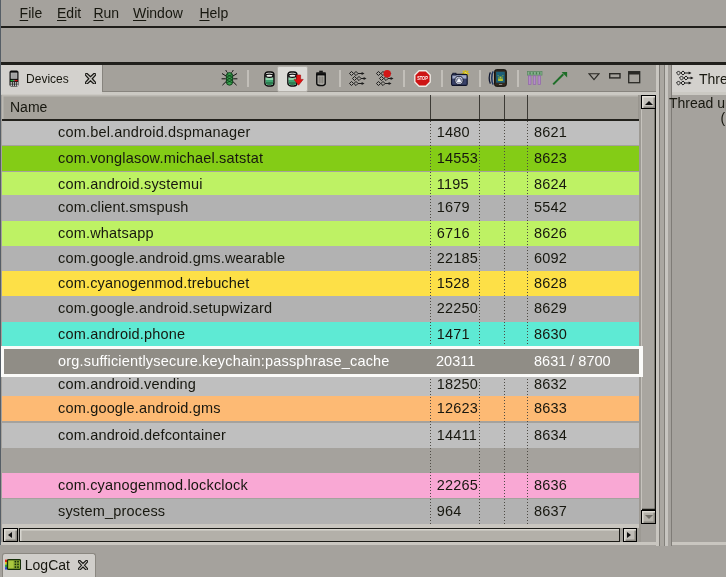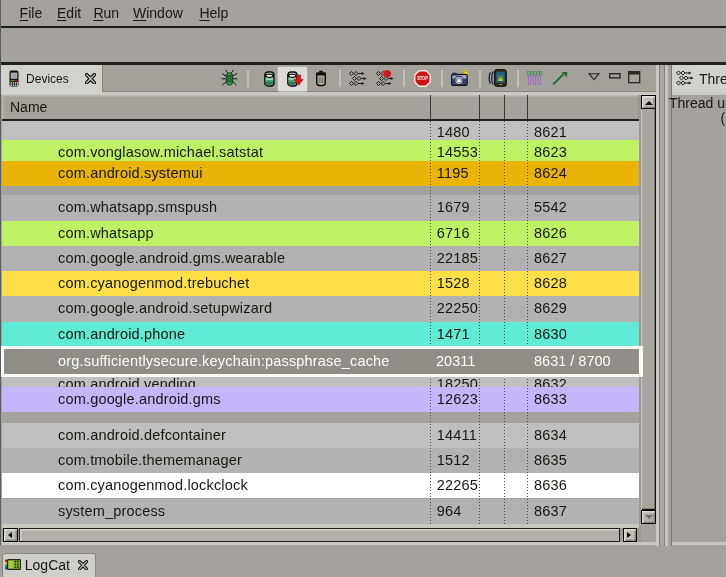--- a/index.html
+++ b/index.html
@@ -240,47 +240,48 @@
 <div class="abs" style="left:1.5px;top:95px;width:636.5px;height:24px;background:#a5a29b;box-shadow:inset 0 1.5px 0 #bcb9b3,inset 1.5px 0 0 #bcb9b3"></div>
 <span class="abs" style="left:10px;top:95px;width:300px;line-height:24px;font-size:14px;z-index:2">Name</span>
 <div class="abs" style="left:430px;top:95px;width:1px;height:24px;background:#3c3a35"></div>
 <div class="abs" style="left:478.5px;top:95px;width:1px;height:24px;background:#3c3a35"></div>
 <div class="abs" style="left:503.5px;top:95px;width:1px;height:24px;background:#3c3a35"></div>
 <div class="abs" style="left:527px;top:95px;width:1px;height:24px;background:#3c3a35"></div>
 <div class="abs" style="left:638px;top:95px;width:3px;height:24px;background:#99968f"></div>
 
 
 <div class="row" style="top:119.70px;background:#bfbfbf">
+      <span class="nm">com.bel.android.dspmanager</span>
       <span class="pid">1480</span>
       <span class="port">8621</span>
     </div>
-<div class="row" style="top:140px;background:#bef264">
+<div class="row" style="top:146px;background:#84cc16">
       <span class="nm">com.vonglasow.michael.satstat</span>
       <span class="pid">14553</span>
       <span class="port">8623</span>
     </div>
-<div class="row" style="top:161px;background:#eab308">
+<div class="row" style="top:172px;background:#bef264">
       <span class="nm">com.android.systemui</span>
       <span class="pid">1195</span>
       <span class="port">8624</span>
     </div>
 <div class="row" style="top:195.45px;background:#b2b2b2">
-      <span class="nm">com.whatsapp.smspush</span>
+      <span class="nm">com.client.smspush</span>
       <span class="pid">1679</span>
       <span class="port">5542</span>
     </div>
 <div class="row" style="top:220.70px;background:#bef264">
       <span class="nm">com.whatsapp</span>
       <span class="pid">6716</span>
       <span class="port">8626</span>
     </div>
 <div class="row" style="top:245.95px;background:#b2b2b2">
       <span class="nm">com.google.android.gms.wearable</span>
       <span class="pid">22185</span>
-      <span class="port">8627</span>
+      <span class="port">6092</span>
     </div>
 <div class="row" style="top:271.20px;background:#fde047">
       <span class="nm">com.cyanogenmod.trebuchet</span>
       <span class="pid">1528</span>
       <span class="port">8628</span>
     </div>
 <div class="row" style="top:296.45px;background:#b2b2b2">
       <span class="nm">com.google.android.setupwizard</span>
       <span class="pid">22250</span>
       <span class="port">8629</span>
@@ -293,36 +294,31 @@
 <div class="row" style="top:346.95px;background:#b2b2b2">
       <span class="nm">org.sufficientlysecure.keychain:passphrase_cache</span>
       <span class="pid">20311</span>
       <span class="port">8631 / 8700</span>
     </div>
 <div class="row" style="top:372.20px;background:#bfbfbf">
       <span class="nm">com.android.vending</span>
       <span class="pid">18250</span>
       <span class="port">8632</span>
     </div>
-<div class="row" style="top:387px;background:#c4b5fd">
+<div class="row" style="top:396px;background:#fdba74">
       <span class="nm">com.google.android.gms</span>
       <span class="pid">12623</span>
       <span class="port">8633</span>
     </div>
 <div class="row" style="top:422.70px;background:#bfbfbf">
       <span class="nm">com.android.defcontainer</span>
       <span class="pid">14411</span>
       <span class="port">8634</span>
     </div>
-<div class="row" style="top:447.95px;background:#b2b2b2">
-      <span class="nm">com.tmobile.thememanager</span>
-      <span class="pid">1512</span>
-      <span class="port">8635</span>
-    </div>
-<div class="row" style="top:473.20px;background:#ffffff">
+<div class="row" style="top:473.20px;background:#f9a8d4">
       <span class="nm">com.cyanogenmod.lockclock</span>
       <span class="pid">22265</span>
       <span class="port">8636</span>
     </div>
 <div class="row" style="top:499px;background:#b2b2b2">
       <span class="nm">system_process</span>
       <span class="pid">964</span>
       <span class="port">8637</span>
     </div>
 

